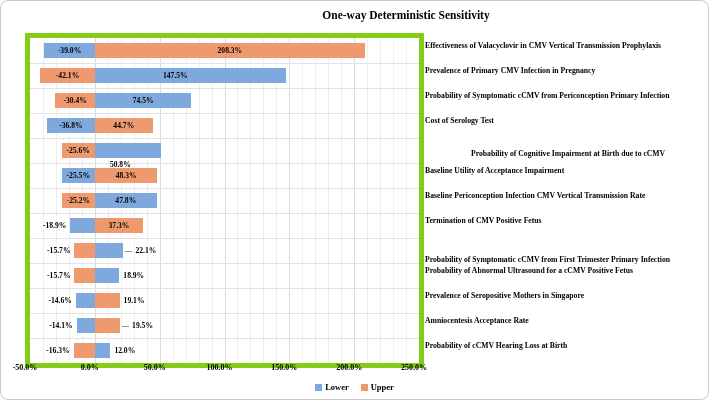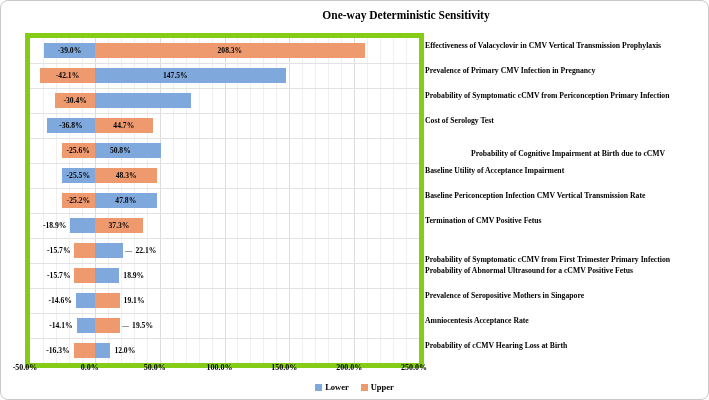--- a/index.html
+++ b/index.html
@@ -94,28 +94,29 @@
       <div class="row-sep" style="top: 300px;"></div>
       <div class="bar" style="left: 14.26px; top: 5px; width: 50.57px; background: rgb(127, 169, 220);"></div>
       <div class="bar-label inside" style="top: 5px; left: 14.26px; width: 50.57px;">-39.0%</div>
       <div class="bar" style="left: 64.83px; top: 5px; width: 270.1px; background: rgb(239, 154, 110);"></div>
       <div class="bar-label inside" style="top: 5px; left: 64.83px; width: 270.1px;">208.3%</div>
       <div class="bar" style="left: 64.83px; top: 30px; width: 191.26px; background: rgb(127, 169, 220);"></div>
       <div class="bar-label inside" style="top: 30px; left: 64.83px; width: 161px;">147.5%</div>
       <div class="bar" style="left: 10.24px; top: 30px; width: 54.59px; background: rgb(239, 154, 110);"></div>
       <div class="bar-label inside" style="top: 30px; left: 10.24px; width: 54.59px;">-42.1%</div>
       <div class="bar" style="left: 64.83px; top: 55px; width: 96.6px; background: rgb(127, 169, 220);"></div>
+      <div class="bar-label inside" style="top: 55px; left: 64.83px; width: 96.6px;">74.5%</div>
       <div class="bar" style="left: 25.41px; top: 55px; width: 39.42px; background: rgb(239, 154, 110);"></div>
       <div class="bar-label inside" style="top: 55px; left: 25.41px; width: 39.42px;">-30.4%</div>
       <div class="bar" style="left: 17.12px; top: 80px; width: 47.72px; background: rgb(127, 169, 220);"></div>
       <div class="bar-label inside" style="top: 80px; left: 17.12px; width: 47.72px;">-36.8%</div>
       <div class="bar" style="left: 64.83px; top: 80px; width: 57.96px; background: rgb(239, 154, 110);"></div>
       <div class="bar-label inside" style="top: 80px; left: 64.83px; width: 57.96px;">44.7%</div>
       <div class="bar" style="left: 64.83px; top: 105px; width: 65.87px; background: rgb(127, 169, 220);"></div>
-      <div class="bar-label inside" style="top: 105px; left: 64.83px; width: 51px; border-radius: 6px;">50.8%</div>
+      <div class="bar-label inside" style="top: 119px; left: 64.83px; width: 51px; border-radius: 6px;">50.8%</div>
       <div class="bar" style="left: 31.64px; top: 105px; width: 33.19px; background: rgb(239, 154, 110);"></div>
       <div class="bar-label inside" style="top: 105px; left: 31.64px; width: 33.19px;">-25.6%</div>
       <div class="bar" style="left: 31.77px; top: 130px; width: 33.06px; background: rgb(127, 169, 220);"></div>
       <div class="bar-label inside" style="top: 130px; left: 31.77px; width: 33.06px;">-25.5%</div>
       <div class="bar" style="left: 64.83px; top: 130px; width: 62.63px; background: rgb(239, 154, 110);"></div>
       <div class="bar-label inside" style="top: 130px; left: 64.83px; width: 62.63px;">48.3%</div>
       <div class="bar" style="left: 64.83px; top: 155px; width: 61.98px; background: rgb(127, 169, 220);"></div>
       <div class="bar-label inside" style="top: 155px; left: 64.83px; width: 61.98px;">47.8%</div>
       <div class="bar" style="left: 32.16px; top: 155px; width: 32.68px; background: rgb(239, 154, 110);"></div>
       <div class="bar-label inside" style="top: 155px; left: 32.16px; width: 32.68px;">-25.2%</div>

